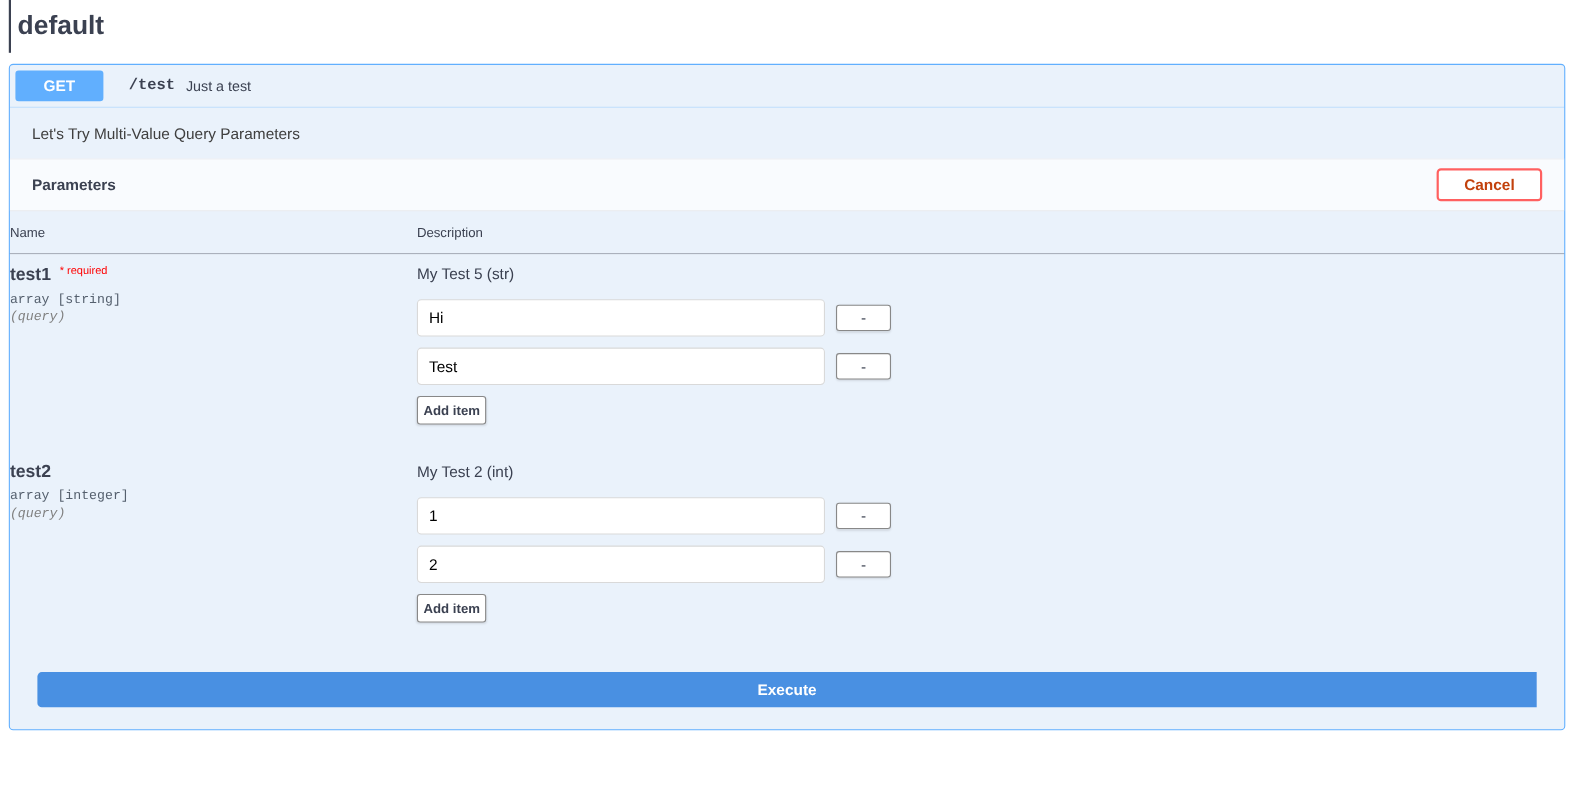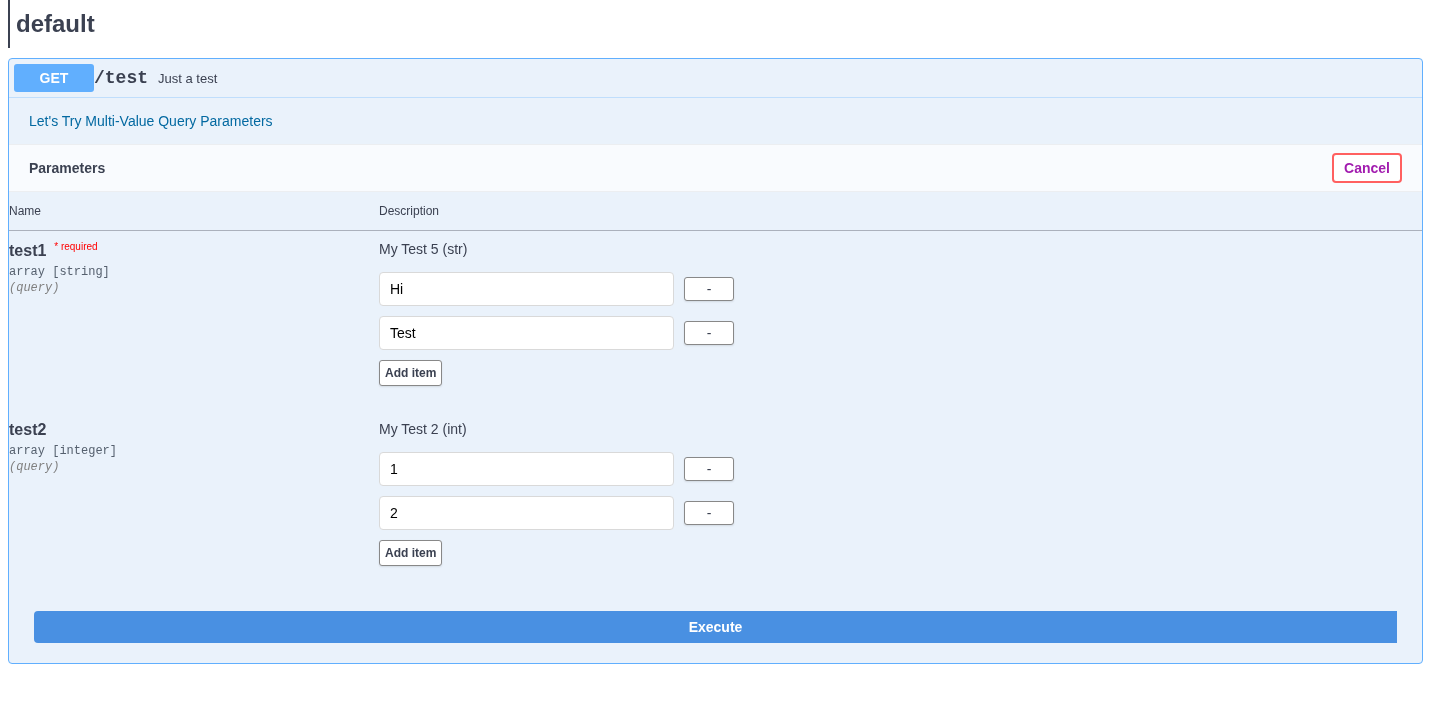--- a/index.html
+++ b/index.html
@@ -1,40 +1,40 @@
 <!DOCTYPE html>
 <html><head>
   <meta charset="utf-8">
   <style>
     * { box-sizing: border-box; margin: 0; padding: 0; }
     body { font-family: -apple-system, BlinkMacSystemFont, "Segoe UI", sans-serif; font-size: 14px; color: #3b4151; background: #fff; }
     .container { padding: 0 8px; }
     .section-title { font-size: 24px; font-weight: bold; color: #3b4151; padding: 10px 2px; border-left: 2px solid #3b4151; padding-left: 6px; }
     .opblock { border: 1px solid #61affe; border-radius: 4px; background: #eaf2fb; margin-top: 10px; }
     .opblock-summary { display: flex; align-items: center; padding: 5px; border-bottom: 1px solid rgba(97,175,254,0.3); }
-    .method-badge { background: #61affe; color: #fff; font-weight: bold; font-size: 14px; text-align: center; min-width: 80px; padding: 6px 15px; border-radius: 3px; margin-right: 0; }
-    .path { font-family: "Courier New", monospace; font-weight: bold; font-size: 18px; color: #3b4151; margin-right: 10px; }
+    .method-badge { background: #61affe; color: #fff; font-weight: bold; font-size: 14px; text-align: center; min-width: 80px; padding: 6px 15px; border-radius: 3px; margin-right: 23px; }
+    .path { font-family: "Courier New", monospace; font-weight: bold; font-size: 14px; color: #3b4151; margin-right: 10px; }
     .summary-text { font-size: 13px; color: #3b4151; }
     .opblock-body { }
-    .opblock-desc { padding: 15px 20px; font-size: 14px; color: #0369a1; }
+    .opblock-desc { padding: 15px 20px; font-size: 14px; color: #404040; }
     .opblock-section-header { display: flex; justify-content: space-between; align-items: center; padding: 8px 20px; background: rgba(255,255,255,0.7); border-top: 1px solid rgba(0,0,0,0.05); border-bottom: 1px solid rgba(0,0,0,0.05); }
     .section-header-title { font-weight: bold; font-size: 14px; color: #3b4151; }
-    .cancel-btn { background: #fff; border: 2px solid #ff6060; color: #a21caf; font-weight: bold; font-size: 14px; padding: 5px 10px; border-radius: 4px; cursor: pointer; text-align: right; }
+    .cancel-btn { background: #fff; border: 2px solid #ff6060; color: #c2410c; font-weight: bold; font-size: 14px; padding: 5px 23px; border-radius: 4px; cursor: pointer; text-align: right; }
     .params-table { width: 100%; padding: 20px; border-collapse: collapse; }
     .params-table thead th { text-align: left; font-size: 12px; font-weight: normal; color: #3b4151; padding: 12px 0; border-bottom: 1px solid rgba(59,65,81,0.2); }
     .params-table thead th.th-desc { }
     .params-table tbody td { vertical-align: top; padding: 10px 0 25px 0; }
     .param-name-cell { width: 370px; }
     .param-name { font-size: 16px; font-weight: bold; color: #3b4151; }
     .param-required { color: #ff0000; font-size: 10px; vertical-align: super; padding-left: 4px; }
     .param-type { font-family: "Courier New", monospace; font-size: 12px; color: #55606e; padding-top: 5px; }
     .param-in { font-family: Liberation Mono, monospace; font-size: 12px; color: #808080; font-style: italic; padding-top: 2px; }
     .param-desc { font-size: 14px; color: #3b4151; margin-bottom: 15px; }
     .value-row { display: flex; align-items: center; margin-bottom: 10px; }
-    .value-input { width: 295px; padding: 8px 10px; font-size: 14px; border: 1px solid #d9d9d9; border-radius: 4px; background: #fff; }
+    .value-input { width: 371px; padding: 8px 10px; font-size: 14px; border: 1px solid #d9d9d9; border-radius: 4px; background: #fff; }
     .remove-btn { margin-left: 10px; width: 50px; height: 24px; background: #fff; border: 1px solid #888; border-radius: 3px; font-size: 14px; color: #3b4151; cursor: pointer; box-shadow: 0 1px 2px rgba(0,0,0,0.1); line-height: 1; }
     .add-item-btn { padding: 5px 5px; background: #fff; border: 1px solid #888; border-radius: 3px; font-size: 12px; font-weight: bold; color: #3b4151; cursor: pointer; box-shadow: 0 1px 2px rgba(0,0,0,0.1); }
     .action-bar { display: flex; padding: 20px 25px; gap: 0; }
     .execute-btn { flex: 1; background: #4990e2; color: #fff; font-weight: bold; font-size: 14px; padding: 8px 0; border: none; border-radius: 4px 0 0 4px; cursor: pointer; }
     .clear-btn { flex: 1; background: #fff; color: #3b4151; font-weight: bold; font-size: 14px; padding: 8px 0; border: 1px solid #b0b0b0; border-left: none; border-radius: 0 4px 4px 0; cursor: pointer; }
   </style>
 </head>
 <body>
 
 <div class="container">

